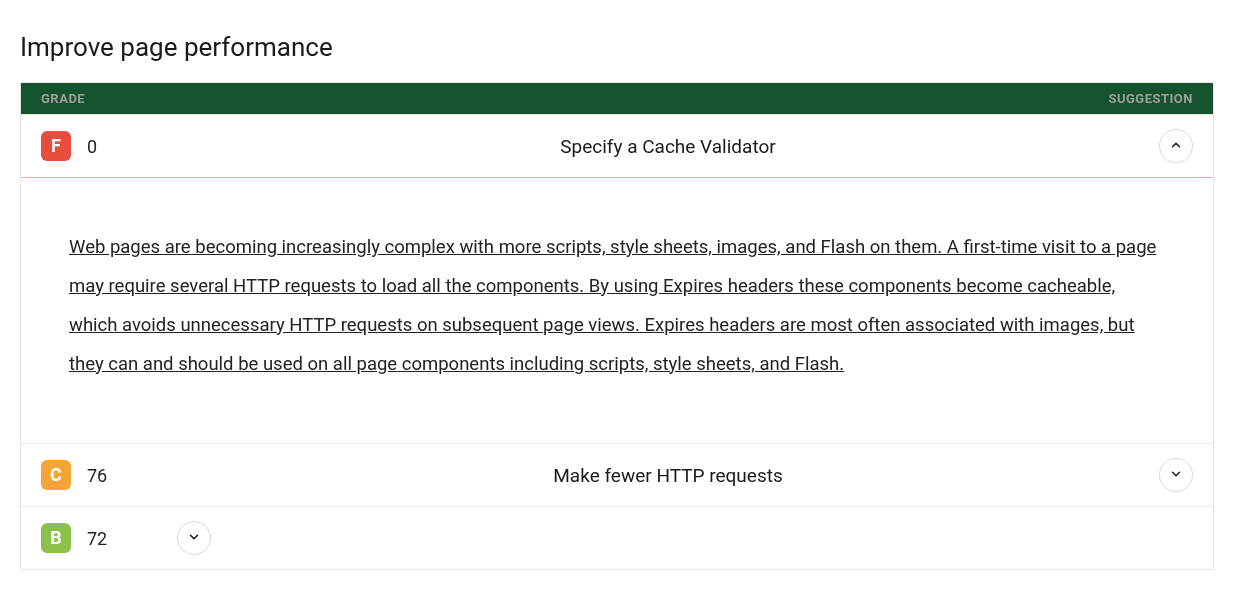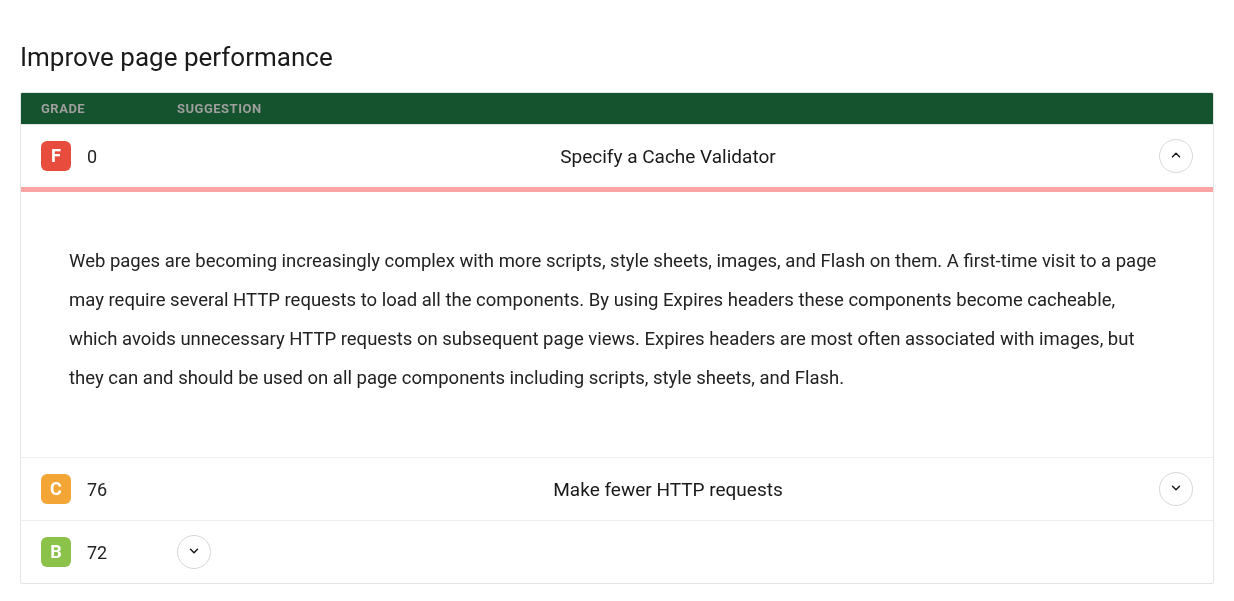--- a/index.html
+++ b/index.html
@@ -8,21 +8,21 @@
       padding: 0;
     }
     body {
       font-family: -apple-system, BlinkMacSystemFont, "Segoe UI", Roboto, "Helvetica Neue", Arial, sans-serif;
       background: #fff;
       color: #222;
       padding: 30px 20px;
     }
     .container {
       max-width: 1194px;
-      margin: 12px auto;
+      margin: 2px auto;
     }
     .page-title {
       font-size: 26px;
       font-weight: 400;
       color: #1a1a1a;
       margin-bottom: 20px;
     }
     .table {
       border: 1px solid #e5e5e5;
       border-radius: 2px;
@@ -38,20 +38,21 @@
       font-size: 13px;
       font-weight: 700;
       color: #9e9e9e;
       letter-spacing: 0.5px;
     }
     .th-grade {
       width: 136px;
     }
     .th-suggestion {
       flex: 1;
+      text-align: right;
     }
     .row {
       border-bottom: 1px solid #eee;
     }
     .row:last-child {
       border-bottom: none;
     }
     .row-main {
       display: flex;
       align-items: center;
@@ -105,21 +106,22 @@
       stroke-width: 2.5;
       fill: none;
       stroke-linecap: round;
       stroke-linejoin: round;
     }
     .row-detail {
       padding: 50px 48px 60px 48px;
       font-size: 18.5px;
       line-height: 2.1;
       color: #222;
-      border-top: 5px solid #fca5a5;
+      border-top: 1px solid #fca5a5;
+      text-decoration: underline;
     }
   </style>
 </head>
 <body>
 
 <div class="container">
   <h1 class="page-title">Improve page performance</h1>
 
   <div class="table">
     <div class="table-header">

